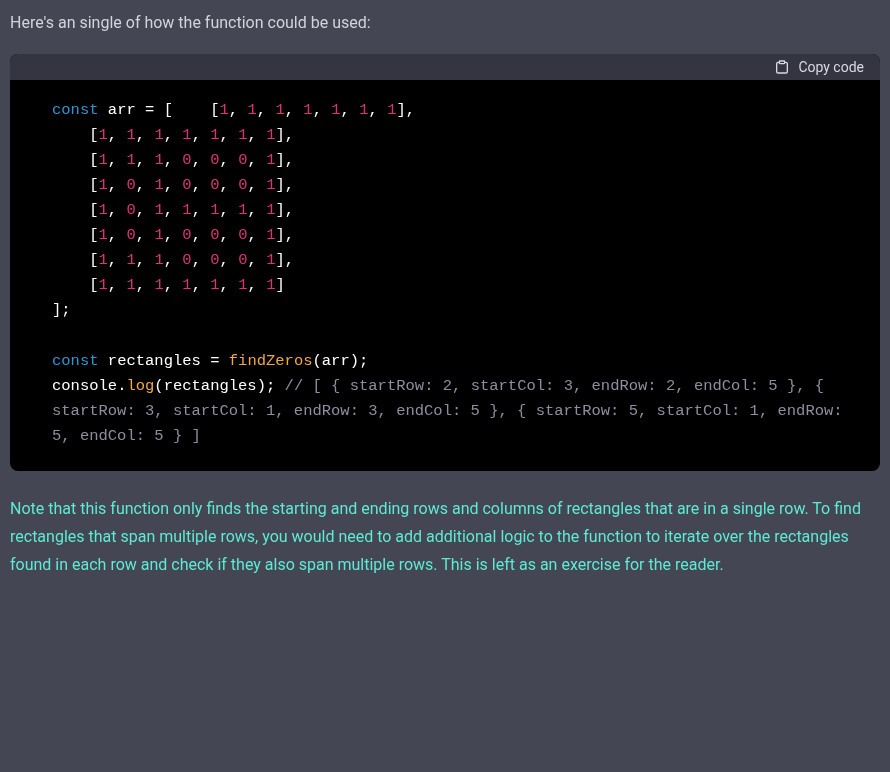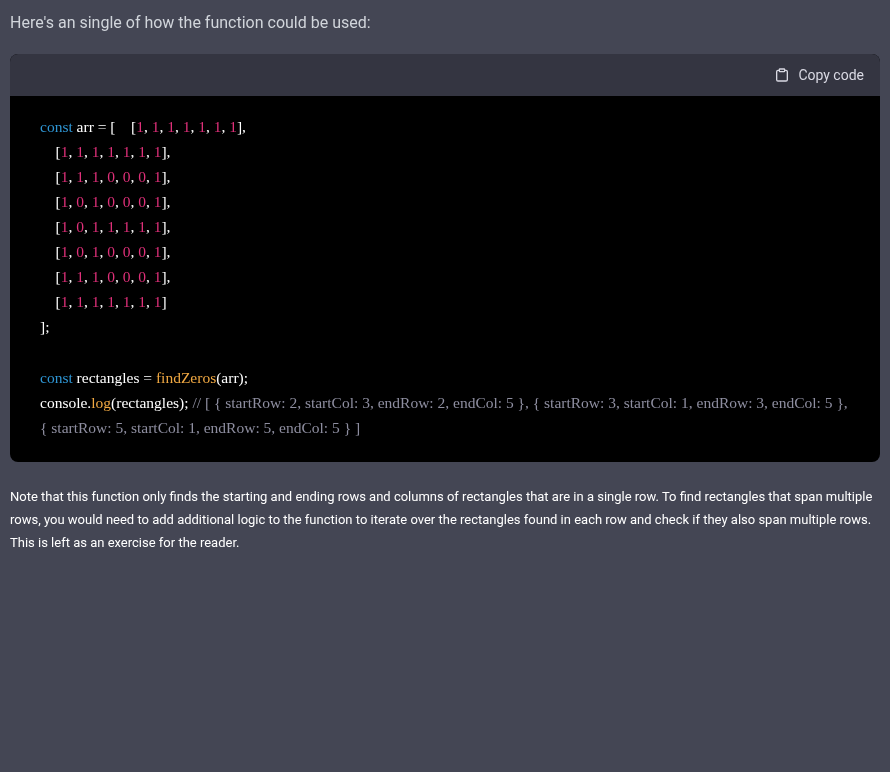--- a/index.html
+++ b/index.html
@@ -26,46 +26,47 @@
       border-radius: 8px;
       overflow: hidden;
       margin-bottom: 24px;
     }
     .code-header {
       background: #343541;
       display: flex;
       justify-content: flex-end;
       align-items: center;
       padding: 8px 16px;
-      height: 42px;
+      height: 26px;
     }
     .copy-button {
       background: transparent;
       border: none;
       color: #d9d9e3;
       font-size: 14px;
       display: flex;
       align-items: center;
       gap: 8px;
       cursor: pointer;
       font-family: inherit;
     }
     .copy-icon {
       display: inline-flex;
       align-items: center;
     }
     .code-body {
       padding: 18px 24px 22px 30px;
-      font-family: Liberation Serif, serif;
+      font-family: Liberation Mono, monospace;
       font-size: 15.5px;
       line-height: 1.62;
       color: #ffffff;
       white-space: pre-wrap;
       word-wrap: break-word;
       font-weight: 500;
+      margin-left: 12px;
     }
     .tok-keyword {
       color: #2e95d3;
     }
     .tok-ident {
       color: #ffffff;
     }
     .tok-op {
       color: #ffffff;
     }
@@ -81,22 +82,22 @@
     .tok-func {
       color: #f0a842;
     }
     .tok-method {
       color: #f0a842;
     }
     .tok-comment {
       color: #8e8ea0;
     }
     .note-text {
-      color: #ffffff;
-      font-size: 13px;
+      color: #5eead4;
+      font-size: 16px;
       line-height: 1.75;
     }
   </style>
 </head>
 <body>
 
 <p class="intro-text">Here's an single of how the function could be used:</p>
 
 <div class="code-container">
   <div class="code-header">

